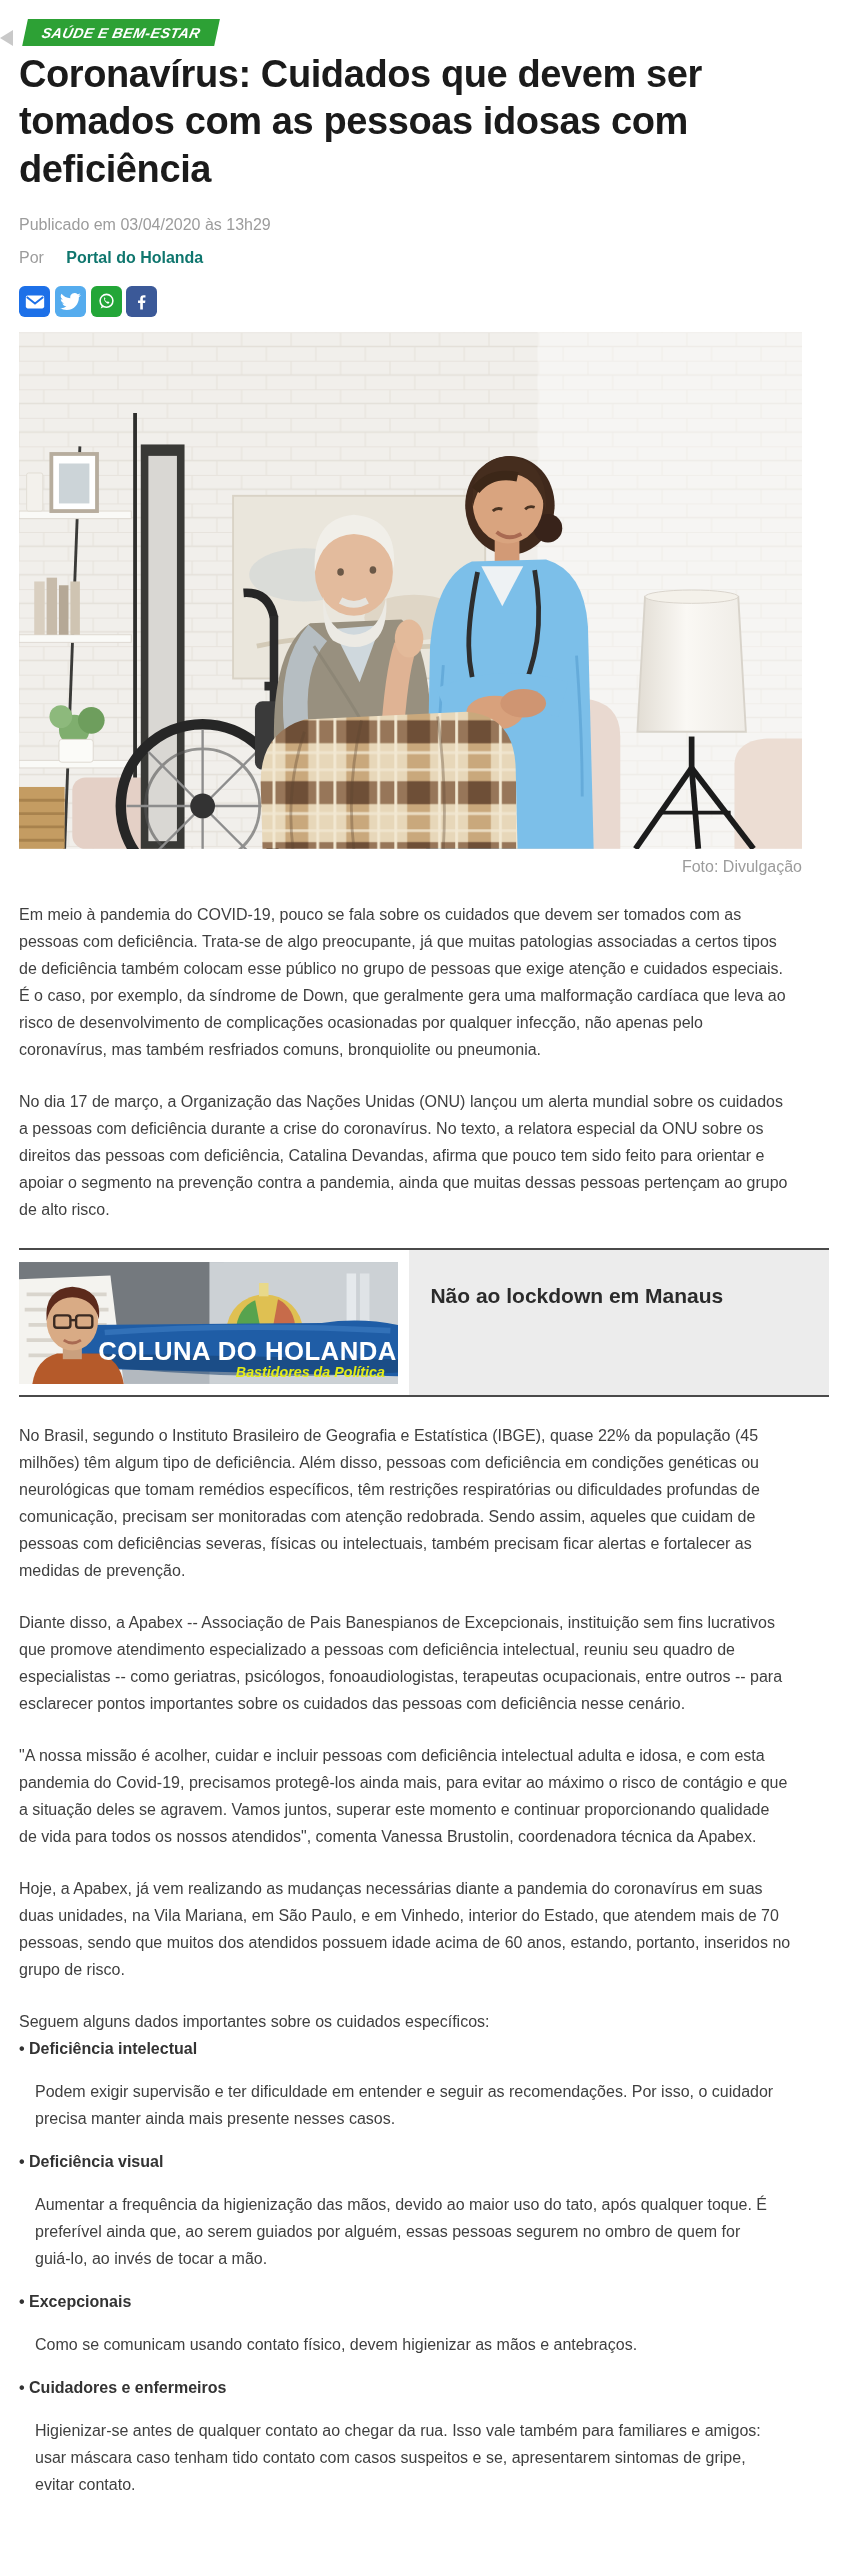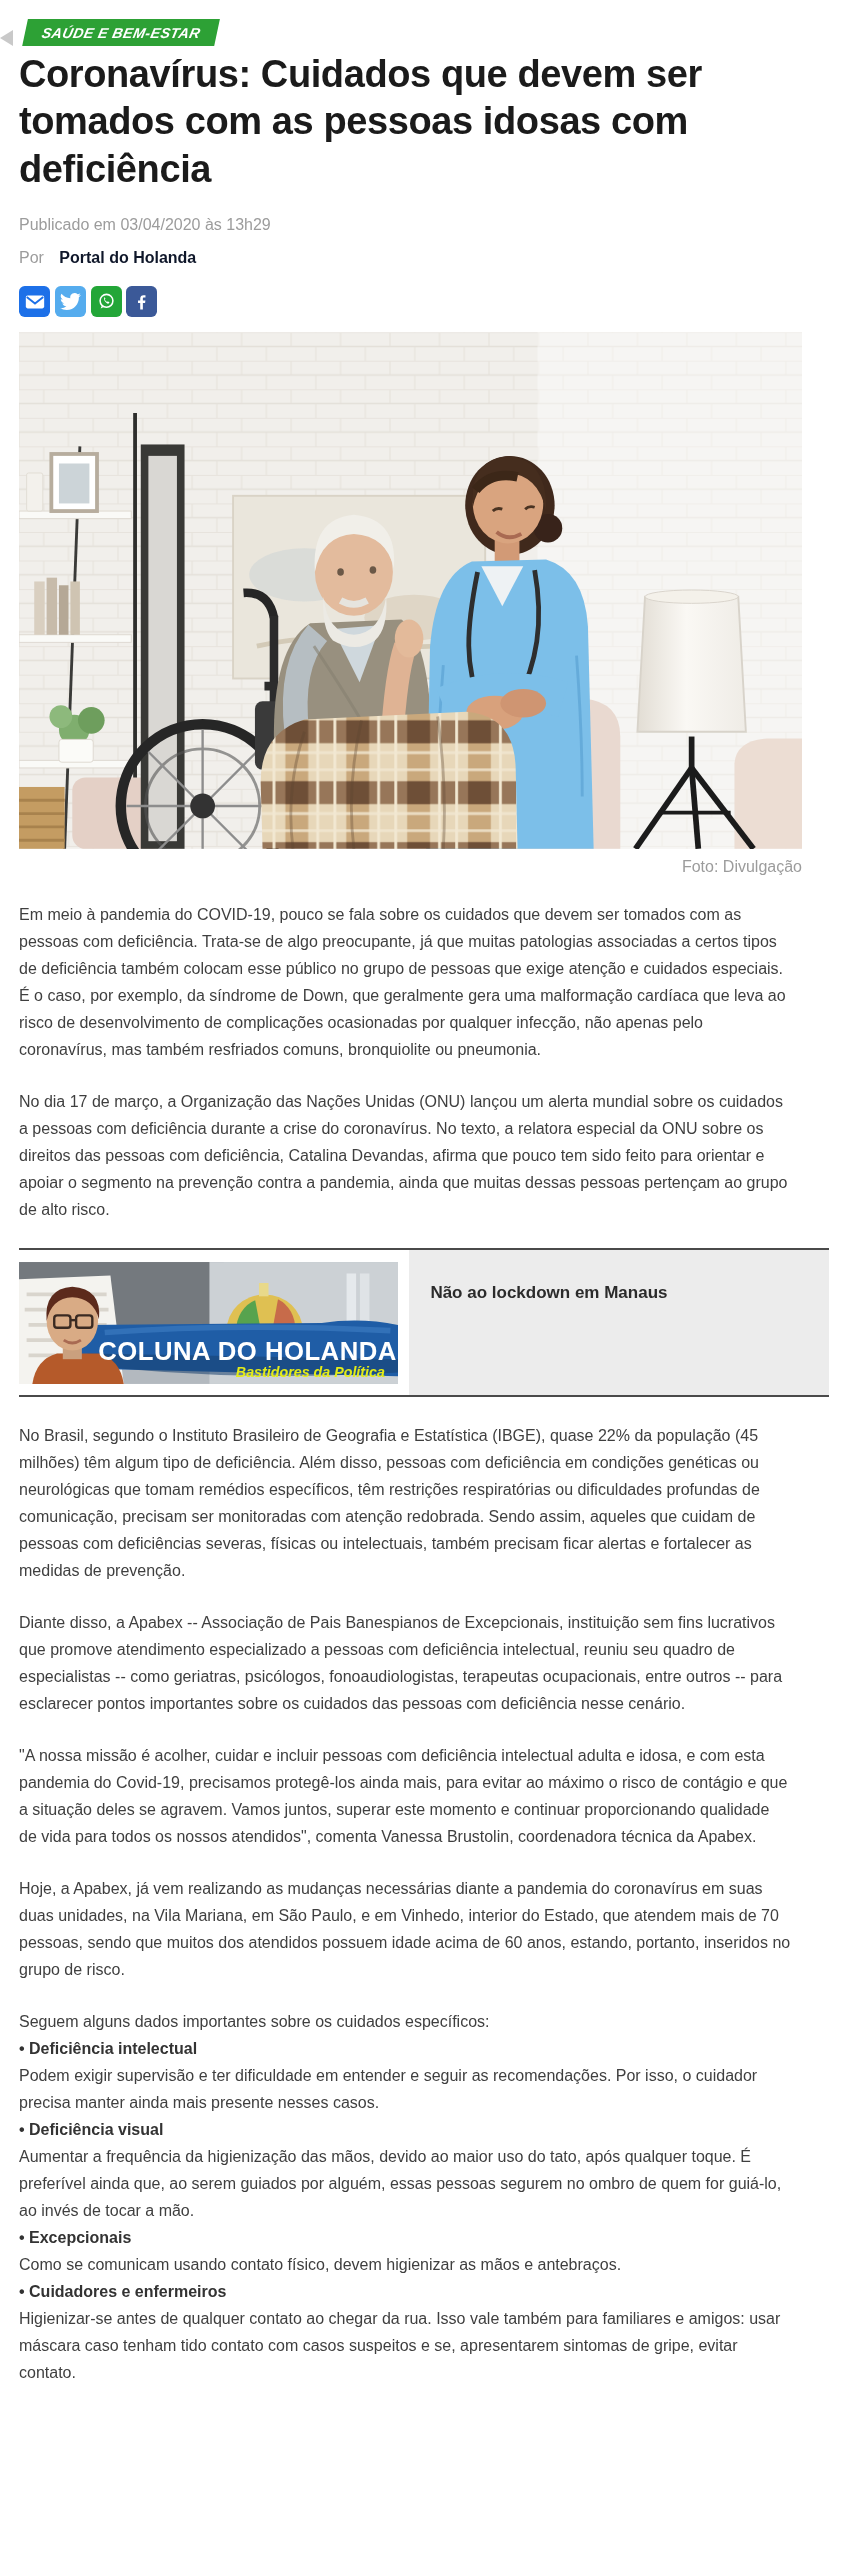--- a/index.html
+++ b/index.html
@@ -12,45 +12,45 @@
     border-top:8.6px solid transparent;border-bottom:8.6px solid transparent;border-right:13.3px solid #c9c9c9;}
   .badge{display:inline-block;background:#2da135;color:#fff;transform:skewX(-12deg);
     padding:4.8px 17px 5.7px 17px;margin-left:5.7px;text-decoration:none;}
   .badge span{display:inline-block;font-style:italic;font-weight:700;font-size:14.3px;letter-spacing:0.4px;}
 
   h1{margin:3px 0 0 0;font-size:38px;line-height:1.26;font-weight:700;color:#1b1b1b;
     letter-spacing:-0.4px;max-width:804px;}
 
   .pub{margin-top:22px;color:#9c9c9c;font-size:16px;}
   .byline{margin-top:15px;font-size:16px;color:#9c9c9c;}
-  .byline strong{color:#0f172a;font-weight:700;margin-left:11px;}
+  .byline strong{color:#0f766e;font-weight:700;margin-left:18px;}
 
   
   .share-row{margin-top:19px;display:flex;gap:4.8px;}
   .share-btn{width:31px;height:31px;border-radius:5.7px;display:flex;align-items:center;justify-content:center;cursor:pointer;}
   .share-btn svg{display:block;}
 
   
   figure{margin:15px 0 0 0;padding:0;width:783px;}
   figure svg{display:block;}
   .caption{width:783px;text-align:right;color:#9c9c9c;font-size:16px;margin-top:9px;}
 
   
   .article{max-width:772px;font-size:16px;line-height:27px;color:#3f3f3f;}
   .article p{margin:25px 0 0 0;}
   .bullet-heading{font-weight:700;color:#333;}
-  .bullet-body{margin:0 !important;}
+  .bullet-body{margin:16px !important;}
 
   
   .related{margin-top:25px;border-top:2.9px solid #4a4a4a;border-bottom:2.9px solid #4a4a4a;
     display:flex;align-items:stretch;width:810px;cursor:pointer;}
   .related-thumb{flex:0 0 379px;padding:11.4px 0;}
   .related-thumb svg{display:block;}
   .related-body{flex:1;background:#ececec;margin-left:11.4px;padding:32px 21px;}
-  .related-headline{font-size:17px;font-weight:600;color:#2b2b2b;line-height:1.3;}
+  .related-headline{font-size:21px;font-weight:600;color:#2b2b2b;line-height:1.3;}
 </style>
 </head>
 <body>
 
 <div class="container">
 
   <div class="badge-row">
     <span class="badge-fold"></span>
     <a class="badge"><span>SAÚDE E BEM-ESTAR</span></a>
   </div>

